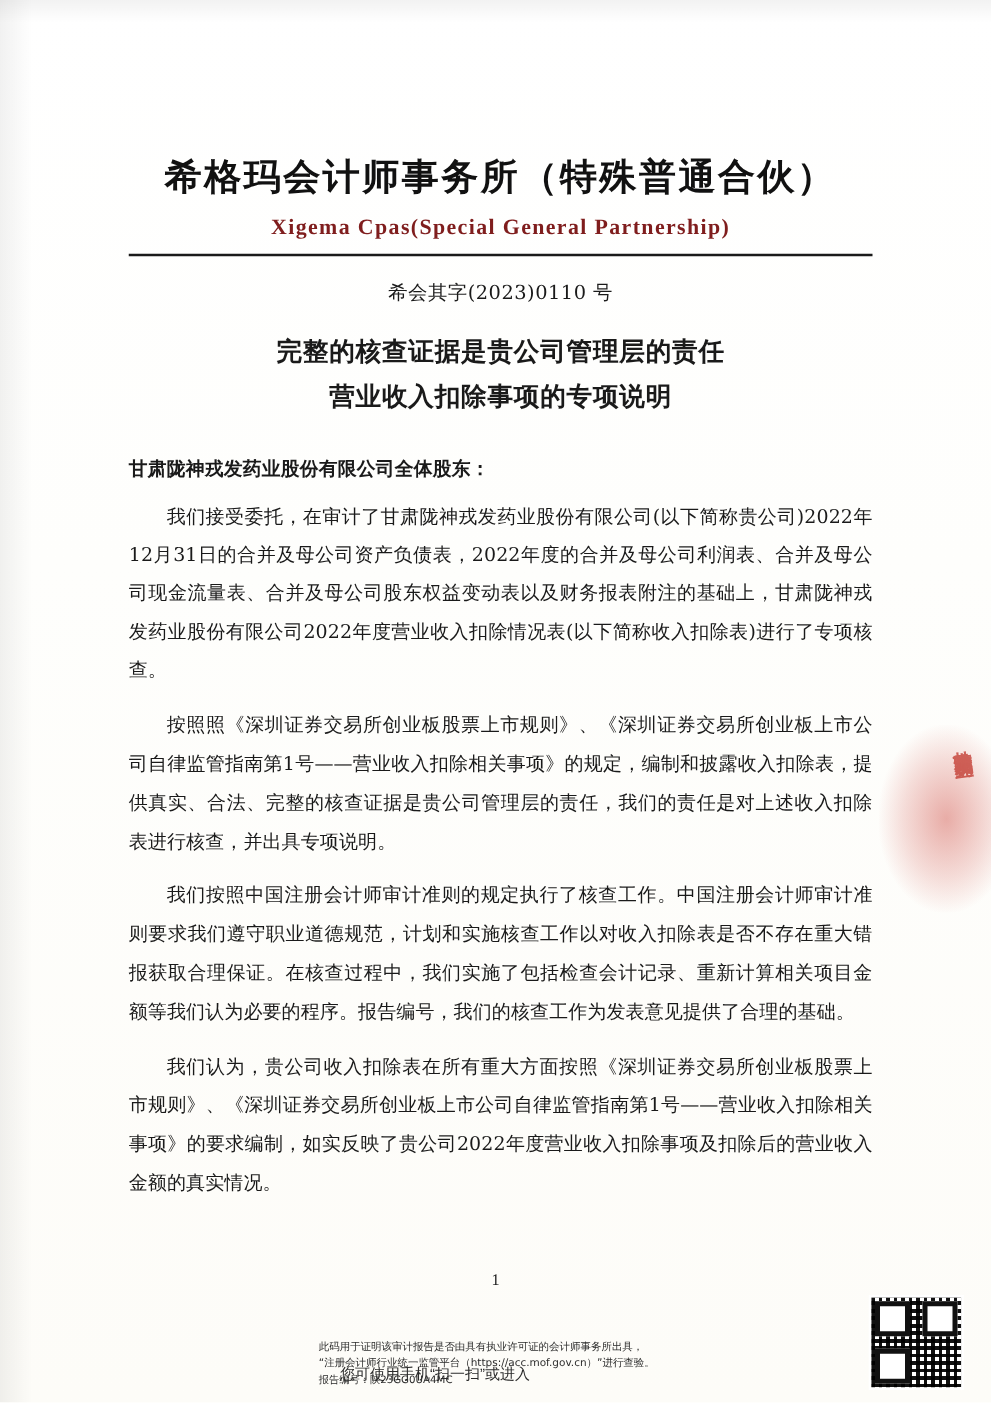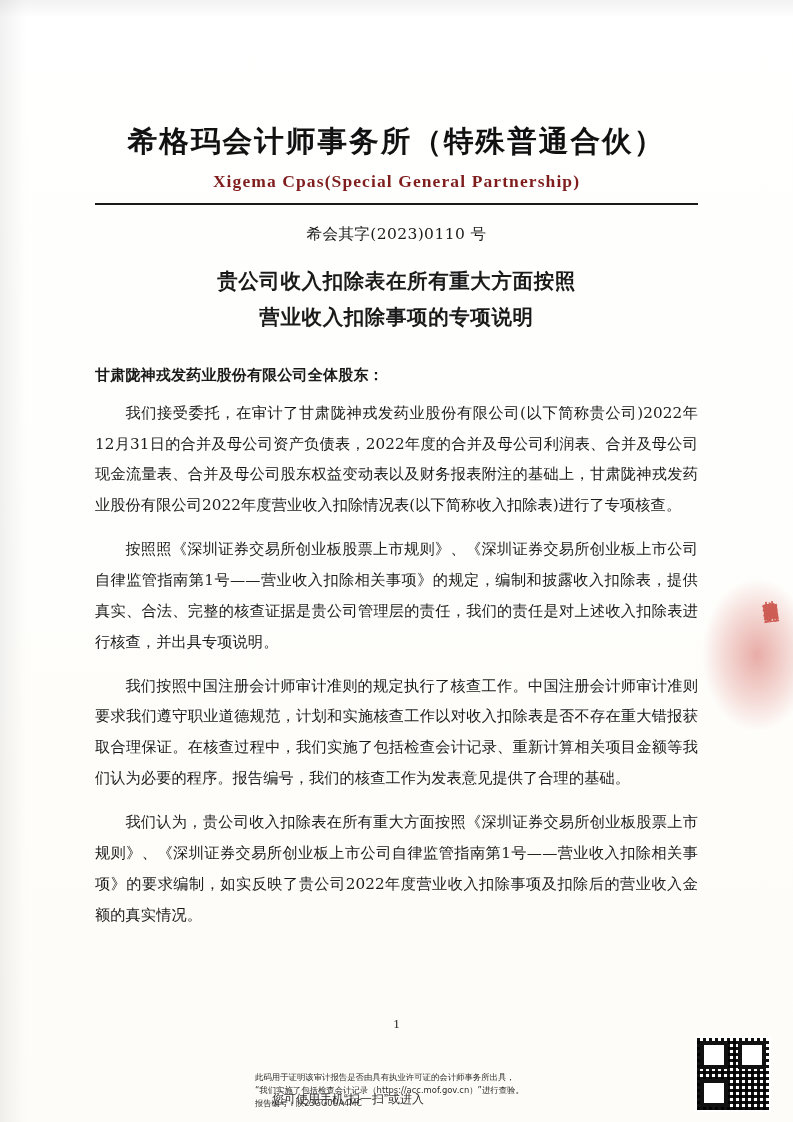--- a/index.html
+++ b/index.html
@@ -25,21 +25,21 @@
   
   .paper-tint {
     position: absolute;
     inset: 0;
     background: linear-gradient(180deg, #ffffff 0%, #fefefc 40%, #fdfcf8 100%);
     pointer-events: none;
   }
 
   .content {
     position: absolute;
-    left: 0;
+    left: 8px;
     right: 0;
     top: 0;
     padding: 0 95px;
     box-sizing: border-box;
   }
 
   .letterhead {
     text-align: center;
     margin-top: 122px;
   }
@@ -235,21 +235,21 @@
 
     <div class="letterhead">
       <div class="firm-cn">希格玛会计师事务所（特殊普通合伙）</div>
       <div class="firm-en">Xigema Cpas(Special General Partnership)</div>
       <div class="rule"></div>
     </div>
 
     <div class="doc-number">希会其字(2023)0110 号</div>
 
     <div class="doc-title">
-      <div class="line">贵公司收入扣除表在所有重大方面按照</div>
+      <div class="line">完整的核查证据是贵公司管理层的责任</div>
       <div class="line">营业收入扣除事项的专项说明</div>
     </div>
 
     <div class="salutation">甘肃陇神戎发药业股份有限公司全体股东：</div>
 
     <div class="body-text">
       <p>我们接受委托，在审计了甘肃陇神戎发药业股份有限公司(以下简称贵公司)2022年12月31日的合并及母公司资产负债表，2022年度的合并及母公司利润表、合并及母公司现金流量表、合并及母公司股东权益变动表以及财务报表附注的基础上，甘肃陇神戎发药业股份有限公司2022年度营业收入扣除情况表(以下简称收入扣除表)进行了专项核查。</p>
       <p>按照照《深圳证券交易所创业板股票上市规则》、《深圳证券交易所创业板上市公司自律监管指南第1号——营业收入扣除相关事项》的规定，编制和披露收入扣除表，提供真实、合法、完整的核查证据是贵公司管理层的责任，我们的责任是对上述收入扣除表进行核查，并出具专项说明。</p>
       <p>我们按照中国注册会计师审计准则的规定执行了核查工作。中国注册会计师审计准则要求我们遵守职业道德规范，计划和实施核查工作以对收入扣除表是否不存在重大错报获取合理保证。在核查过程中，我们实施了包括检查会计记录、重新计算相关项目金额等我们认为必要的程序。报告编号，我们的核查工作为发表意见提供了合理的基础。</p>
       <p>我们认为，贵公司收入扣除表在所有重大方面按照《深圳证券交易所创业板股票上市规则》、《深圳证券交易所创业板上市公司自律监管指南第1号——营业收入扣除相关事项》的要求编制，如实反映了贵公司2022年度营业收入扣除事项及扣除后的营业收入金额的真实情况。</p>
@@ -258,20 +258,20 @@
 
   <div class="page-number">1</div>
 
   <div class="seal-smear"></div>
   <div class="seal-vertical">甘肃陇神戎发药业</div>
 
   <div class="footer">
     <div class="footer-left">您可使用手机“扫一扫”或进入</div>
     <div class="footer-note">
       <div>此码用于证明该审计报告是否由具有执业许可证的会计师事务所出具，</div>
-      <div>“我们实施了包括检查会计记录（https://acc.mof.gov.cn）”进行查验。</div>
+      <div>“注册会计师行业统一监管平台（https://acc.mof.gov.cn）”进行查验。</div>
       <div class="footer-report">报告编号：陕23GG0UA4MC</div>
     </div>
     <div class="qr">
       <div class="qr-eye3"></div>
     </div>
   </div>
 </div>
 
 </body></html>

